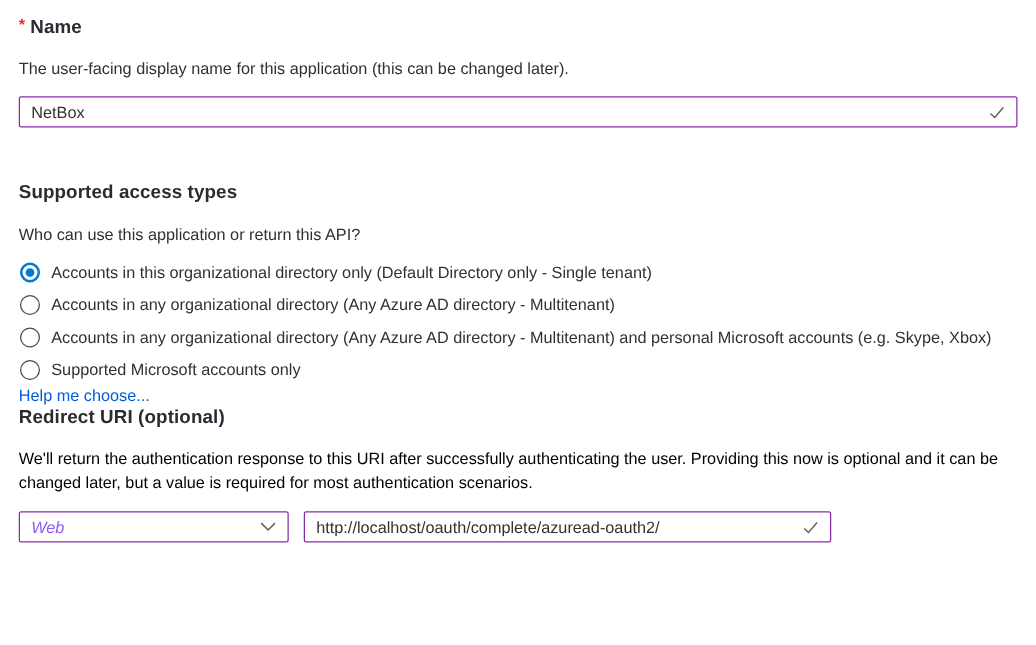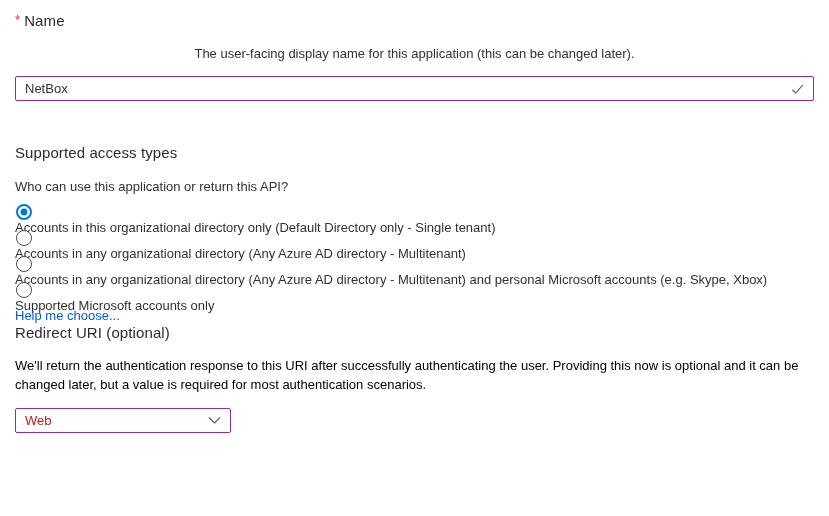--- a/index.html
+++ b/index.html
@@ -6,37 +6,36 @@
   html, body { width: 829px; height: 516px; background: #ffffff; overflow: hidden; }
   body {
     font-family: "Liberation Sans", sans-serif;
     color: #323130;
     font-size: 13px;
   }
   .page { padding: 10px 15px 0 15px; width: 829px; }
 
   .section-title {
     font-size: 15px;
-    font-weight: 400;
+    font-weight: 700;
     color: #2b2b33;
     line-height: 20px;
     letter-spacing: 0.1px;
   }
   .required-marker {
     color: #e32b2b;
     margin-right: 4px;
     font-size: 13px;
     vertical-align: 2px;
   }
   .desc {
     margin-top: 14px;
     font-size: 13px;
     line-height: 17px;
     color: #323130;
-    text-align: center;
   }
 
   
   .field-wrap { position: relative; }
   .field-wrap.name-field { margin-top: 14px; width: 799px; }
   .text-input {
     width: 100%;
     height: 25px;
     border: 1px solid #8a2da5;
     border-radius: 2px;
@@ -57,24 +56,23 @@
     height: 15px;
     pointer-events: none;
   }
 
   
   .account-section { margin-top: 42px; }
   .question { margin-top: 16px; font-size: 13px; color: #323130; }
   .radio-group { margin-top: 10px; }
   .radio-row {
     display: flex;
-    align-items: flex-start;
+    align-items: center;
     height: 26px;
     cursor: pointer;
-    flex-direction: column;
   }
   .radio-circle {
     width: 16px;
     height: 16px;
     border-radius: 50%;
     border: 1px solid #4c4a48;
     margin-left: 1px;
     margin-right: 9px;
     flex: 0 0 auto;
     position: relative;
@@ -122,21 +120,21 @@
     border: 1px solid #8a2da5;
     border-radius: 2px;
     background: #ffffff;
     display: flex;
     align-items: center;
     justify-content: space-between;
     padding: 0 9px 0 9px;
     cursor: pointer;
     flex: 0 0 auto;
   }
-  .platform-select .select-value { font-size: 13px; color: #b91c1c; }
+  .platform-select .select-value { font-size: 13px; color: #8b5cf6; font-style: italic; }
   .chevron-icon { width: 13px; height: 9px; flex: 0 0 auto; }
   .uri-wrap {
     position: relative;
     margin-left: 12px;
     width: 422px;
     flex: 0 0 auto;
   }
 </style>
 </head>
 <body>
@@ -184,16 +182,22 @@
     <div class="section-title">Redirect URI (optional)</div>
     <div class="redirect-desc">We'll return the authentication response to this URI after successfully authenticating the user. Providing this now is optional and it can be changed later, but a value is required for most authentication scenarios.</div>
 
     <div class="controls-row">
       <div class="platform-select">
         <span class="select-value">Web</span>
         <svg class="chevron-icon" viewBox="0 0 13 9">
           <path d="M1 1.5 L6.5 7 L12 1.5" fill="none" stroke="#605e5c" stroke-width="1.2"></path>
         </svg>
       </div>
+      <div class="field-wrap uri-wrap">
+        <input class="text-input" type="text" value="http://localhost/oauth/complete/azuread-oauth2/" style="">
+        <svg class="check-icon" viewBox="0 0 16 16">
+          <path d="M2.5 8.8 L6.2 12.3 L13.5 3.8" fill="none" stroke="#605e5c" stroke-width="1.2"></path>
+        </svg>
+      </div>
     </div>
   </div>
 
 </div>
 
 </body></html>

